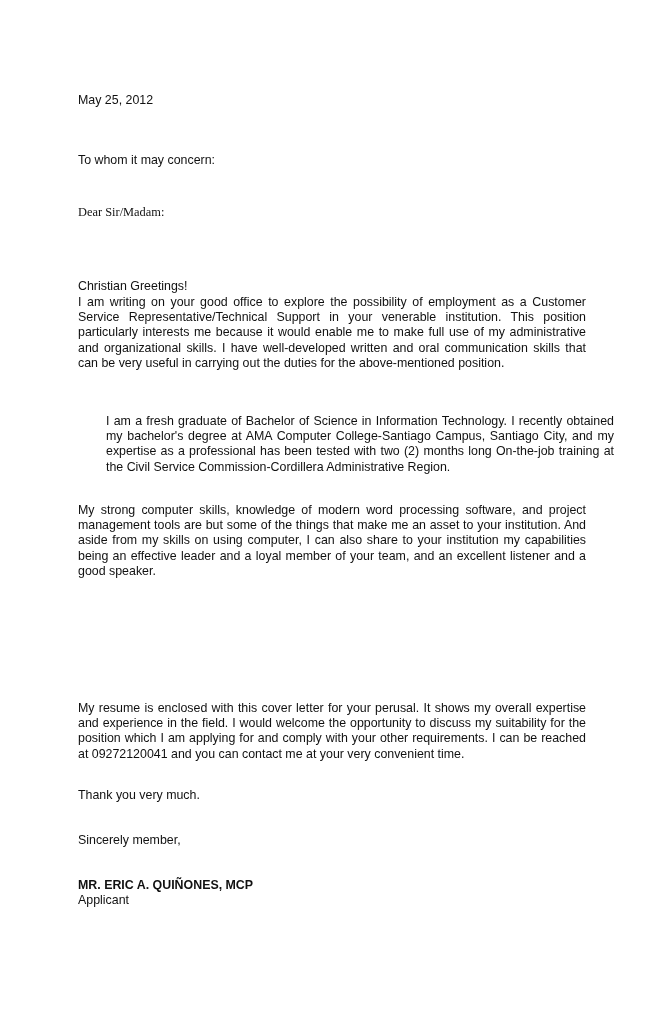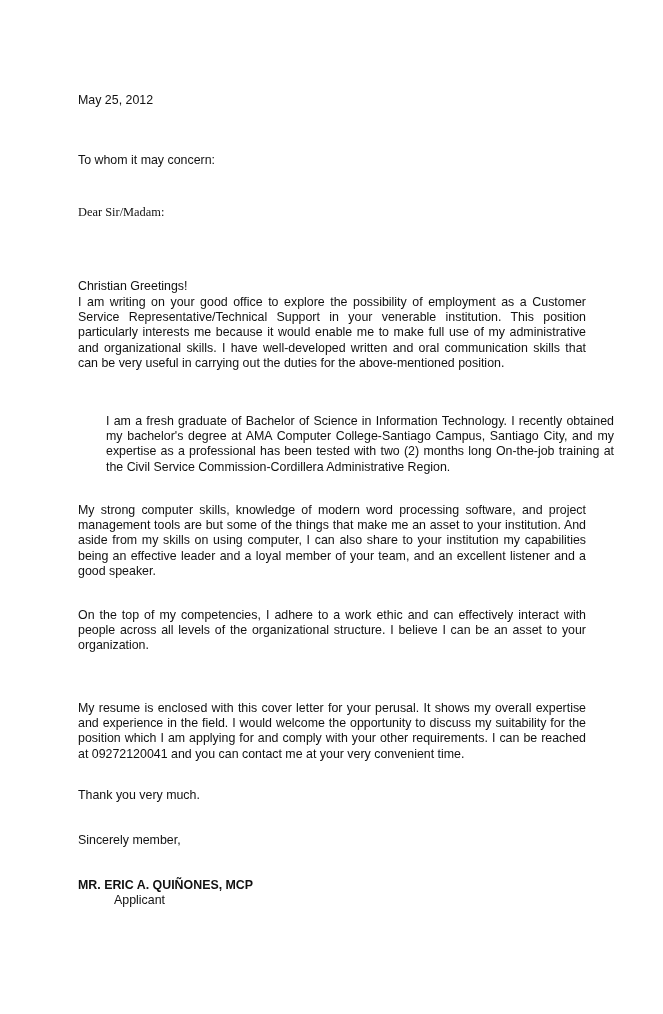--- a/index.html
+++ b/index.html
@@ -46,20 +46,19 @@
 
 <div class="page">
   <div class="line" style="top:93px;">May 25, 2012</div>
   <div class="line" style="top:153px;">To whom it may concern:</div>
   <div class="line" style="top:205px;font-family:Liberation Serif, serif;">Dear Sir/Madam:</div>
   <div class="line" style="top:250px;margin-top:29px;">Christian Greetings!</div>
 
   <div class="para" style="top:295px;">I am writing on your good office to explore the possibility of employment as a Customer Service Representative/Technical Support in your venerable institution. This position particularly interests me because it would enable me to make full use of my administrative and organizational skills. I have well-developed written and oral communication skills that can be very useful in carrying out the duties for the above-mentioned position.</div>
   <div class="para" style="top:414px;margin-left:28px;">I am a fresh graduate of Bachelor of Science in Information Technology. I recently obtained my bachelor's degree at AMA Computer College-Santiago Campus, Santiago City, and my expertise as a professional has been tested with two (2) months long On-the-job training at the Civil Service Commission-Cordillera Administrative Region.</div>
   <div class="para" style="top:503px;">My strong computer skills, knowledge of modern word processing software, and project management tools are but some of the things that make me an asset to your institution. And aside from my skills on using computer, I can also share to your institution my capabilities being an effective leader and a loyal member of your team, and an excellent listener and a good speaker.</div>
-  <div class="para" style="top:608px;">On the top of my competencies, I adhere to a work ethic and can effectively interact with people across all levels of the organizational structure. I believe I can be an asset to your organization.</div>
   <div class="para" style="top:669px;margin-top:32px;">My resume is enclosed with this cover letter for your perusal. It shows my overall expertise and experience in the field. I would welcome the opportunity to discuss my suitability for the position which I am applying for and comply with your other requirements. I can be reached at 09272120041 and you can contact me at your very convenient time.</div>
 
   <div class="line" style="top:788px;text-align:center;">Thank you very much.</div>
   <div class="line" style="top:833px;">Sincerely member,</div>
   <div class="line sig-name" style="top:878px;">MR. ERIC A. QUIÑONES, MCP</div>
-  <div class="line" style="top:893px;margin-left:36px;">Applicant</div>
+  <div class="line" style="top:893px;">Applicant</div>
 </div>
 
 </body></html>

